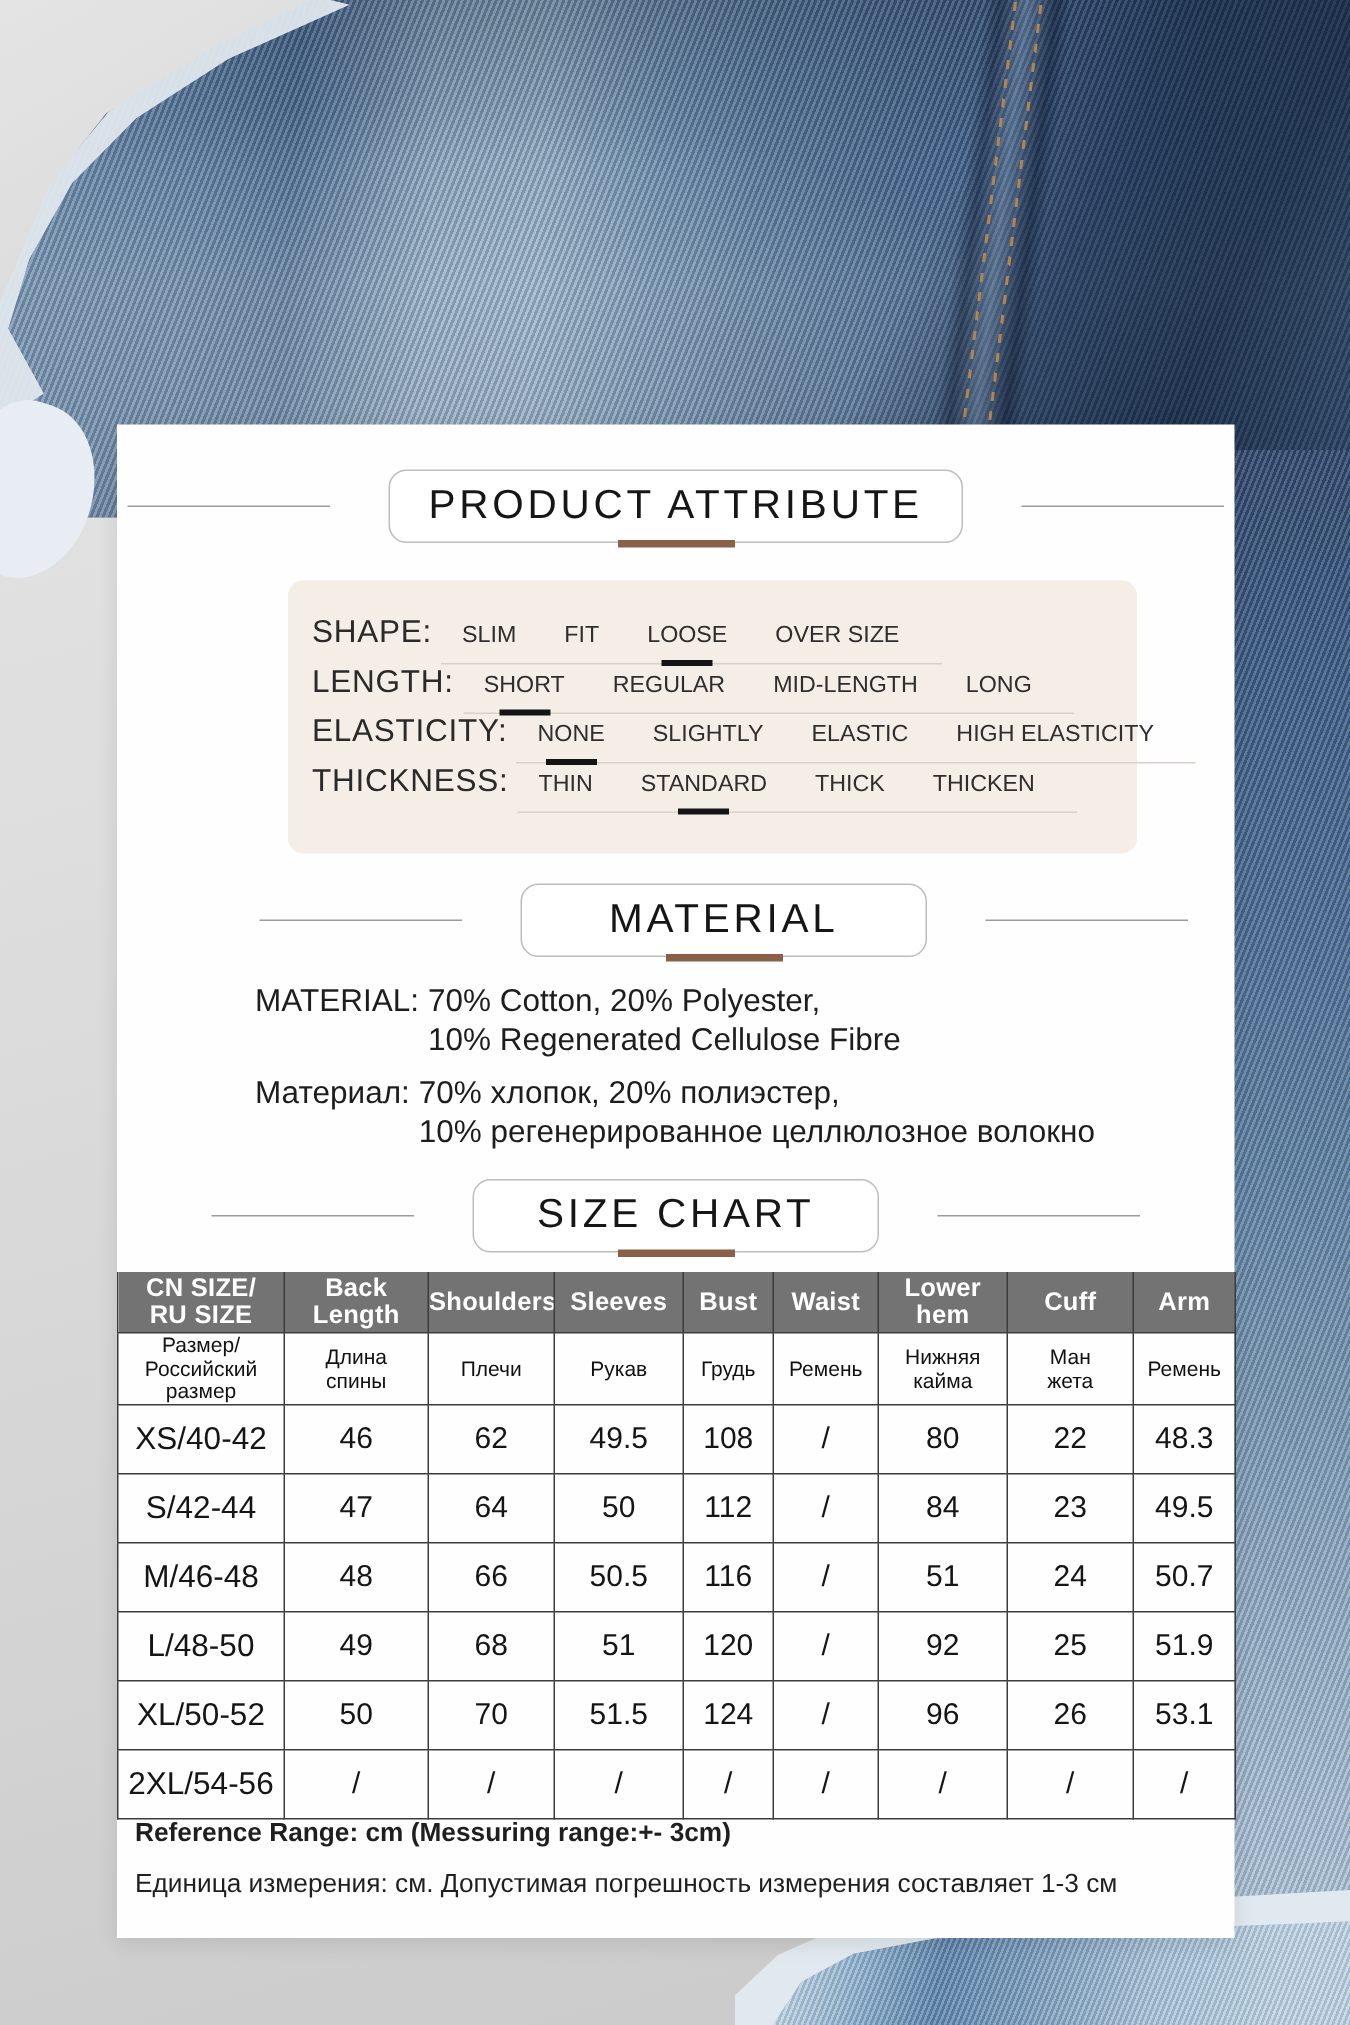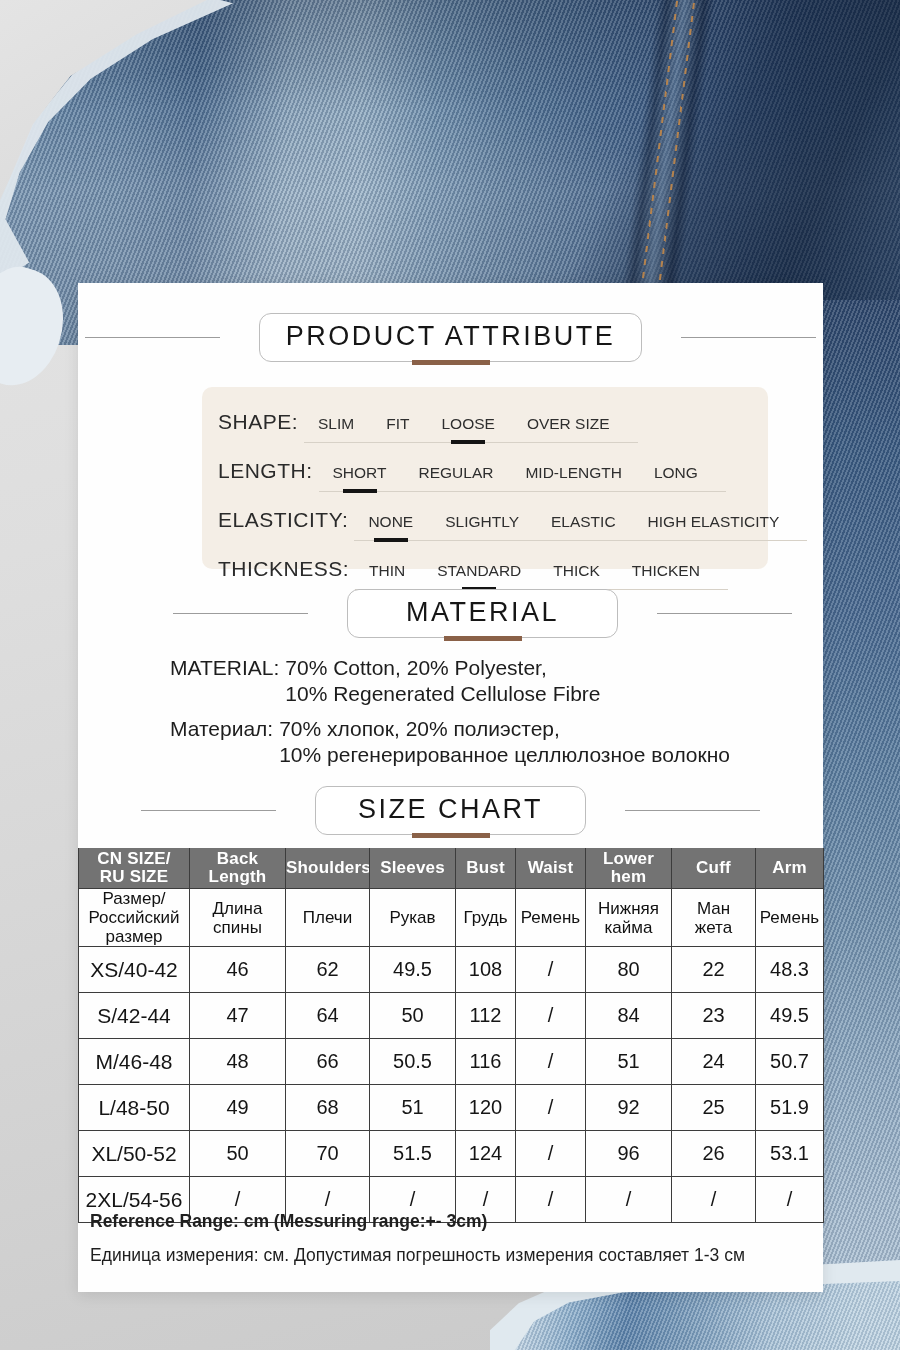--- a/index.html
+++ b/index.html
@@ -57,24 +57,24 @@
     margin:0 26px; padding:7px 26px 9px; font-size:27px; letter-spacing:2.5px; color:#161616; white-space:nowrap; }
   .tbox::after { content:""; position:absolute; left:50%; transform:translateX(-50%);
     bottom:-4px; width:78px; height:5px; background:#8a6148; }
   #title-pa  { top:30px; }
   #title-mat { top:306px;margin-left:32px; }
   #title-size{ top:503px; }
   #title-mat .tbox { padding:7px 58px 9px; }
   #title-size .tbox { padding:7px 42px 9px; }
 
   
-  .attr-panel { position:absolute; left:124px; top:104px; width:566px; height:182px;
+  .attr-panel { position:absolute; left:114px; top:104px; width:566px; height:182px;
     background:#f4eee6; border-radius:10px; padding:23px 16px 0 16px; box-sizing:border-box; }
   .attr-row { display:flex; align-items:baseline; }
-  .attr-row + .attr-row { margin-top:16px; }
+  .attr-row + .attr-row { }
   .attr-label { font-size:21px; color:#2a2a2a; letter-spacing:.5px; white-space:nowrap; margin-right:6px; }
   .attr-options { display:flex; align-items:baseline; column-gap:32px;
     padding:0 28px 9px 14px; border-bottom:1px solid #d7d1c7; }
   .opt { position:relative; font-size:15.5px; color:#2e2e2e; white-space:nowrap; }
   .opt.selected::after { content:""; position:absolute; left:50%; transform:translateX(-50%);
     bottom:-11px; width:34px; height:4px; background:#141414; }
 
   
   .material-block { position:absolute; left:92px; top:372px; }
   .mat-entry { display:grid; grid-template-columns:max-content auto; column-gap:6px;
@@ -82,21 +82,21 @@
   .mat-entry + .mat-entry { margin-top:9px; }
 
   
   .size-table { position:absolute; left:0; top:565px; width:745px;
     border-collapse:collapse; table-layout:fixed; }
   .size-table th, .size-table td { border:1px solid #3c3c3c; text-align:center;
     vertical-align:middle; padding:0; overflow:hidden; }
   .size-table tr:first-child th { border-top:none; }
   .head-en th { background:#737373; color:#ffffff; font-weight:600; font-size:17px;
     height:40px; line-height:1.08; letter-spacing:.2px; }
-  .head-ru td { font-size:17px; height:46px; line-height:1.12; color:#111; }
+  .head-ru td { font-size:14px; height:46px; line-height:1.12; color:#111; }
   .data-row td { height:45px; font-size:20px; color:#151515; }
   .data-row td.row-size { font-size:21px; }
 
   
   .notes { position:absolute; left:12px; top:928px; color:#1f1f1f; }
   .note { font-size:17.5px; }
   .note-0 { font-weight:bold; }
   .note-1 { margin-top:13px; }
 </style>
 </head>

